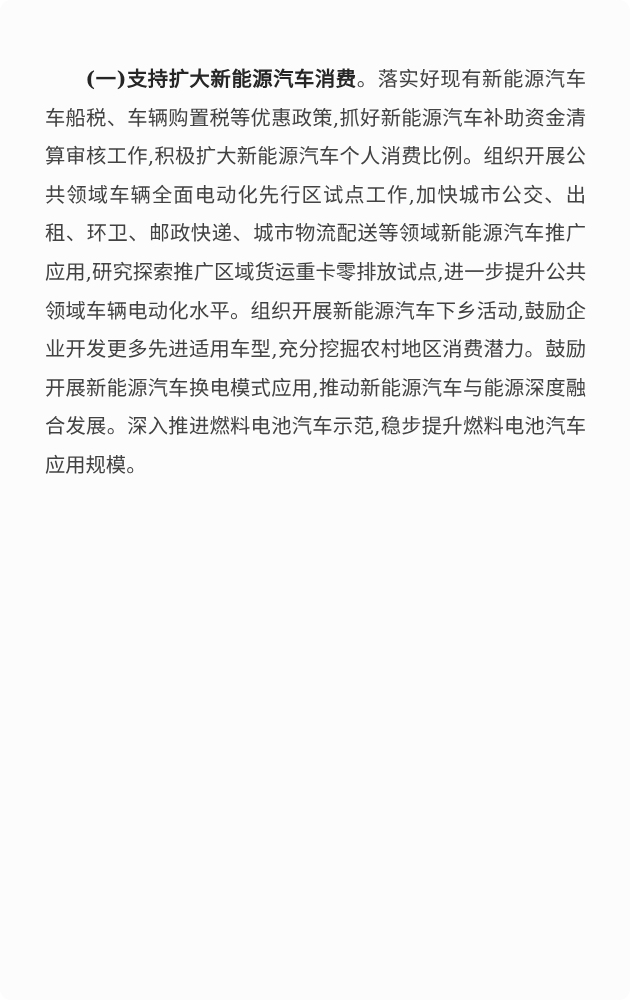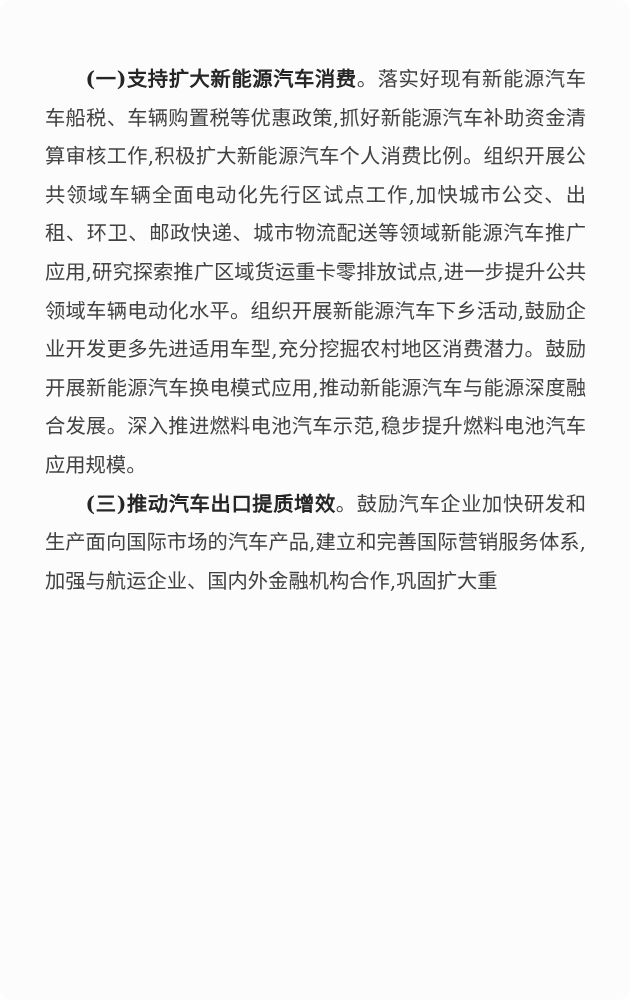--- a/index.html
+++ b/index.html
@@ -38,15 +38,14 @@
   .para-text {
     font-weight: 400;
   }
 </style>
 </head>
 <body>
 
 <div class="page">
   <div class="doc-body">
     <p class="para"><span class="para-heading">(一)支持扩大新能源汽车消费</span><span class="para-text">。落实好现有新能源汽车车船税、车辆购置税等优惠政策,抓好新能源汽车补助资金清算审核工作,积极扩大新能源汽车个人消费比例。组织开展公共领域车辆全面电动化先行区试点工作,加快城市公交、出租、环卫、邮政快递、城市物流配送等领域新能源汽车推广应用,研究探索推广区域货运重卡零排放试点,进一步提升公共领域车辆电动化水平。组织开展新能源汽车下乡活动,鼓励企业开发更多先进适用车型,充分挖掘农村地区消费潜力。鼓励开展新能源汽车换电模式应用,推动新能源汽车与能源深度融合发展。深入推进燃料电池汽车示范,稳步提升燃料电池汽车应用规模。</span></p>
-    <p class="para"><span class="para-heading">(三)推动汽车出口提质增效</span><span class="para-text">。鼓励汽车企业加快研发和生产面向国际市场的汽车产品,建立和完善国际营销服务体系,加强与航运企业、国内外金融机构合作,巩固扩大重</span></p>
   </div>
 </div>
 
 </body></html>

